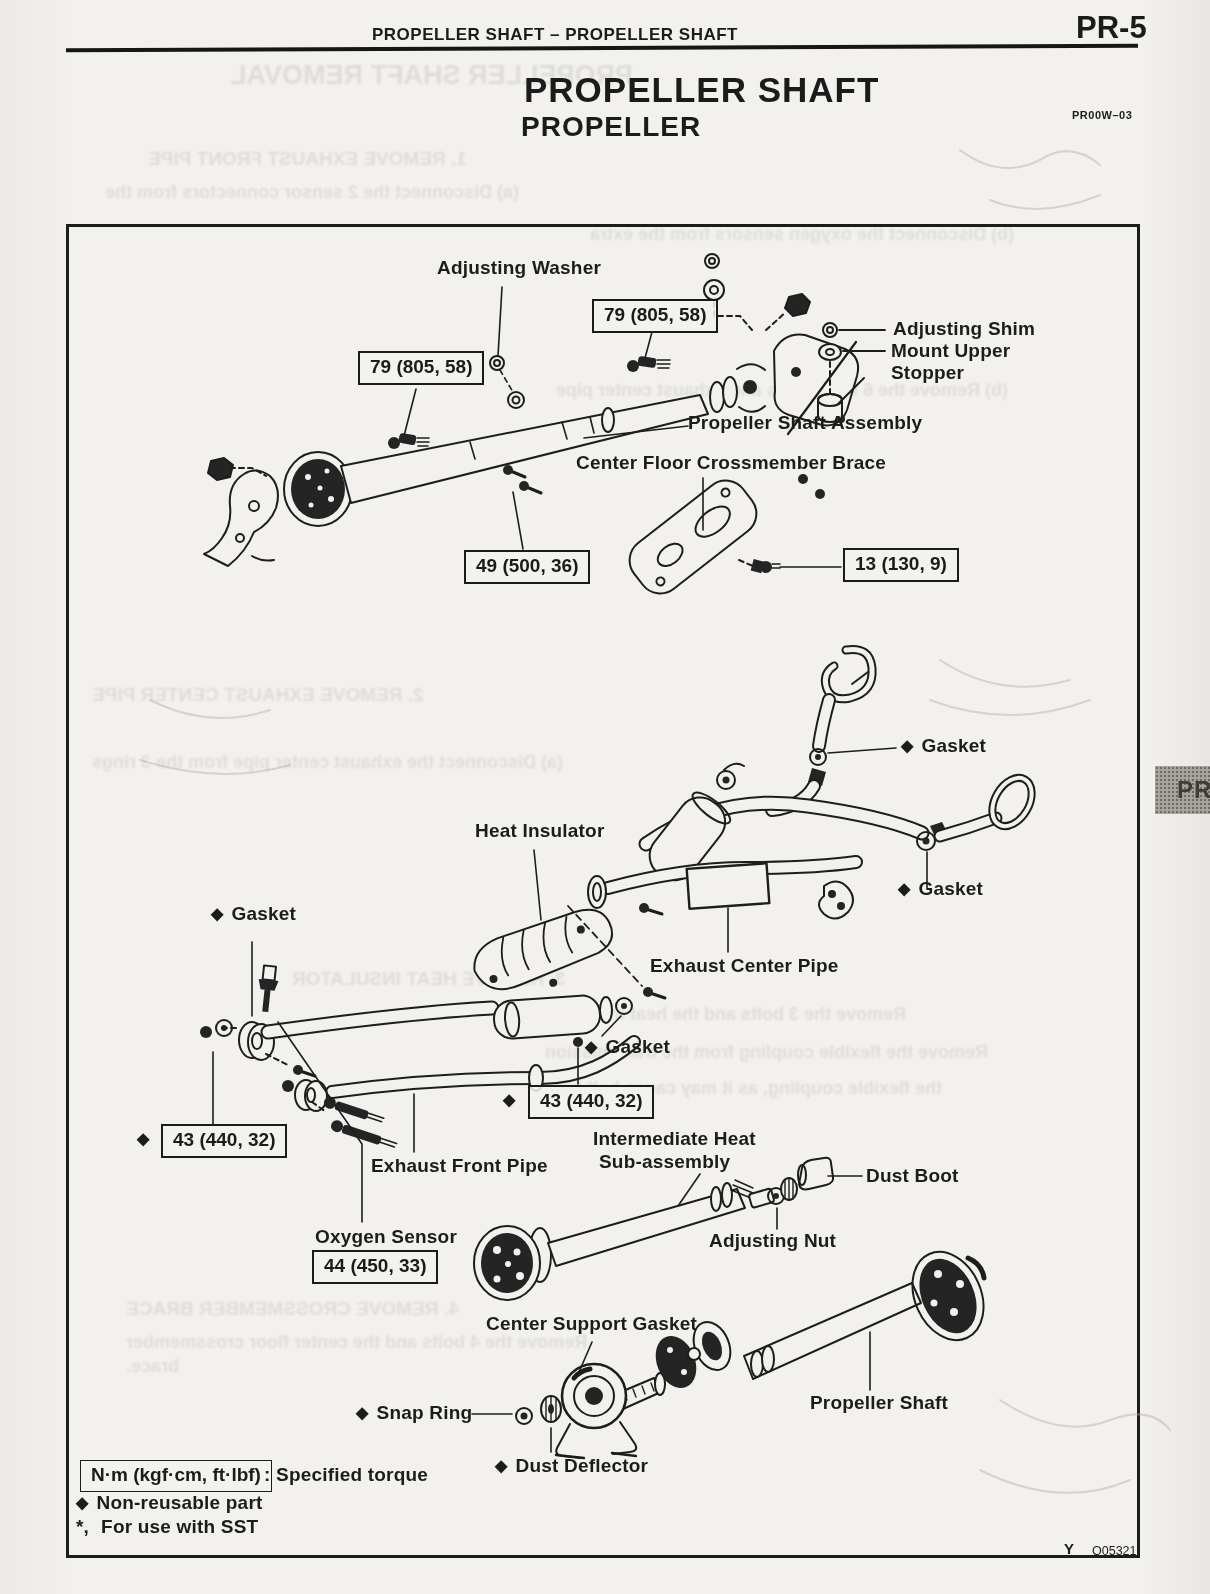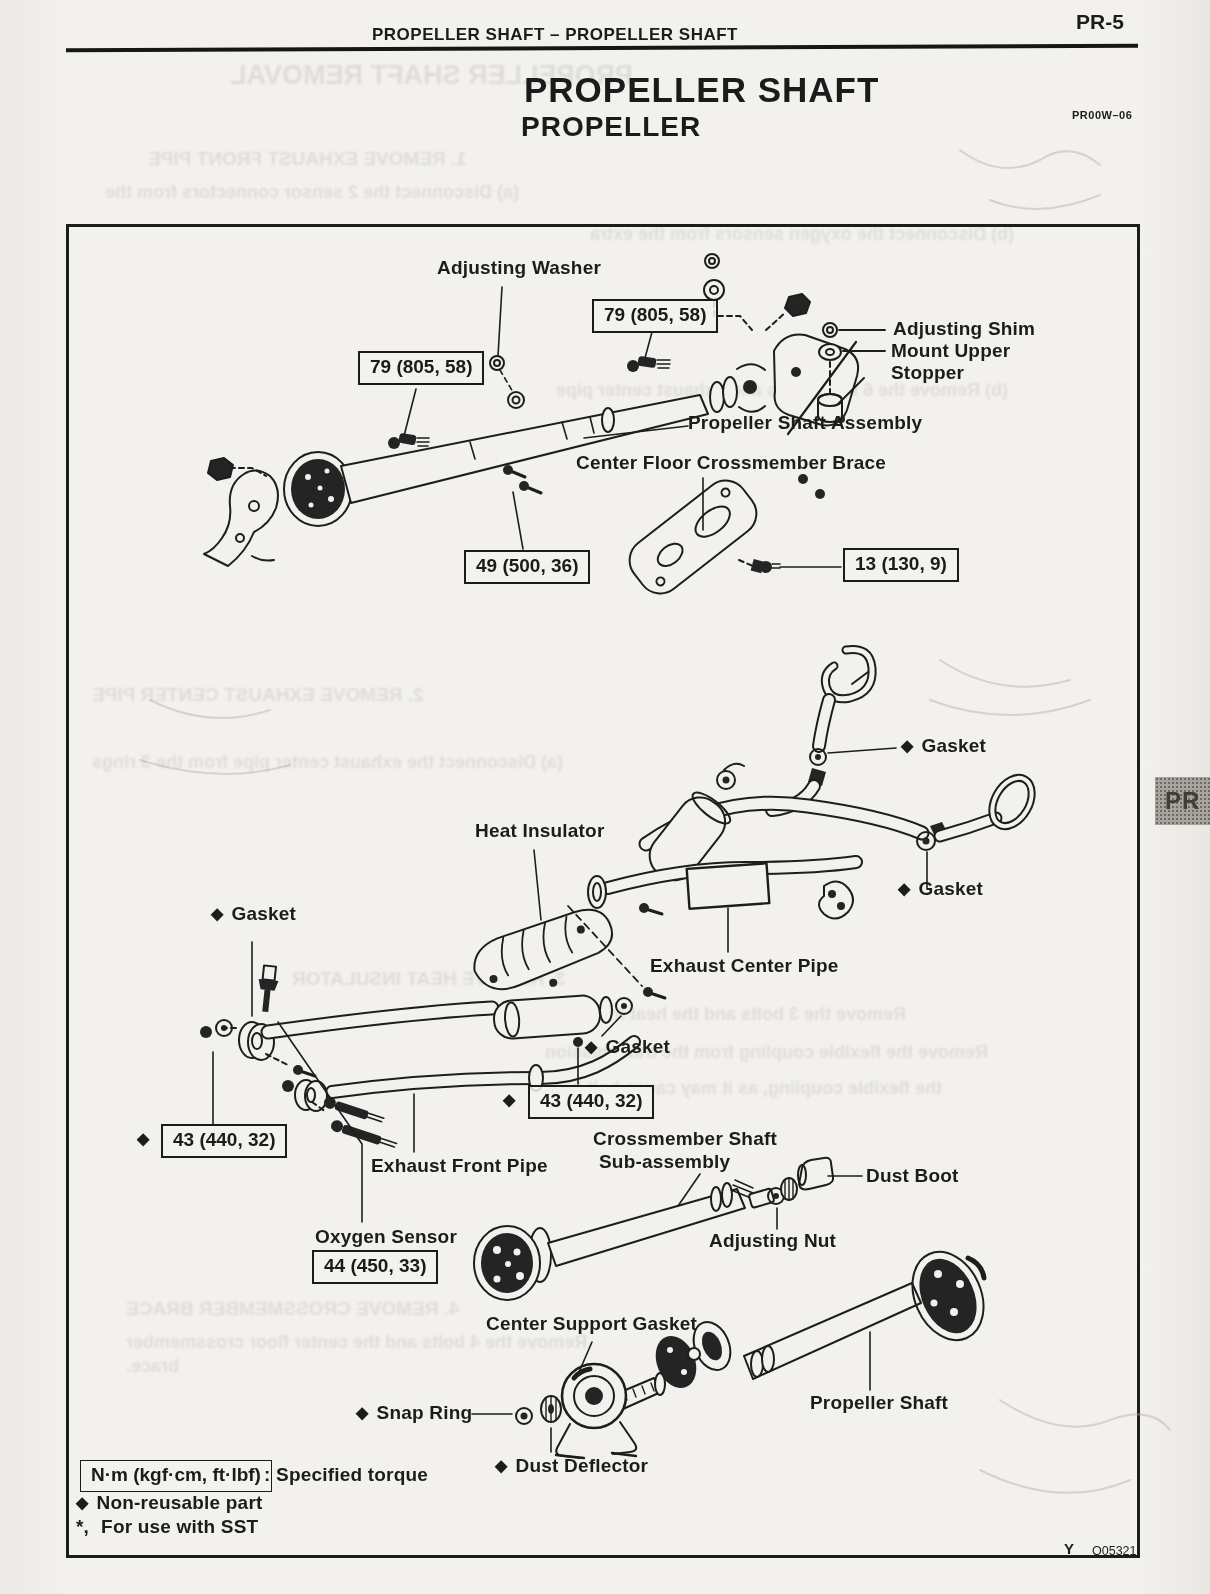--- a/index.html
+++ b/index.html
@@ -16,21 +16,21 @@
   .hdr{position:absolute;white-space:nowrap;font-size:17px;font-weight:700;letter-spacing:.5px;z-index:6;}
   .rule{position:absolute;background:#161616;z-index:5;}
   .frame{position:absolute;left:66px;top:224px;width:1074px;height:1334px;border:3px solid #1c1c1c;
          box-sizing:border-box;z-index:2;}
   .ghost{position:absolute;white-space:nowrap;transform:scaleX(-1);color:#6f6b63;opacity:.15;
          filter:blur(1.1px);font-weight:700;z-index:1;}
   svg.art{position:absolute;left:0;top:0;z-index:3;}
   .tab{position:absolute;left:1155px;top:766px;width:55px;height:48px;z-index:6;
        background-color:#a8a49d;
        background-image:radial-gradient(#6e6a64 1px, rgba(0,0,0,0) 1.3px);background-size:4px 4px;
-       color:#3f3d3a;font-size:24px;font-weight:700;letter-spacing:1px;line-height:48px;padding-left:10px;box-sizing:border-box;margin-top:11px;}
+       color:#3f3d3a;font-size:24px;font-weight:700;letter-spacing:1px;line-height:48px;padding-left:22px;box-sizing:border-box;}
   .ftr{position:absolute;white-space:nowrap;font-weight:700;z-index:6;}
 </style>
 </head>
 <body>
 
 <div class="page">
 
   <div class="ghost" style="left:230px;top:60px;font-size:27px">PROPELLER SHAFT REMOVAL</div>
   <div class="ghost" style="left:148px;top:148px;font-size:19px">1.  REMOVE EXHAUST FRONT PIPE</div>
   <div class="ghost" style="left:105px;top:182px;font-size:18px">(a)  Disconnect the 2 sensor connectors from the</div>
@@ -40,25 +40,25 @@
   <div class="ghost" style="left:92px;top:752px;font-size:18px">(a)  Disconnect the exhaust center pipe from the 3 rings</div>
   <div class="ghost" style="left:292px;top:968px;font-size:19px">3.  REMOVE HEAT INSULATOR</div>
   <div class="ghost" style="left:545px;top:1004px;font-size:18px">Remove the 3 bolts and the heat insulator.</div>
   <div class="ghost" style="left:545px;top:1042px;font-size:18px">Remove the flexible coupling from the transmission</div>
   <div class="ghost" style="left:545px;top:1078px;font-size:18px">the flexible coupling, as it may cause bolt hole</div>
   <div class="ghost" style="left:126px;top:1298px;font-size:19px">4.  REMOVE CROSSMEMBER BRACE</div>
   <div class="ghost" style="left:126px;top:1332px;font-size:18px">Remove the 4 bolts and the center floor crossmember</div>
   <div class="ghost" style="left:126px;top:1356px;font-size:18px">brace.</div>
 
   <div class="hdr" style="left:372px;top:25px">PROPELLER SHAFT – PROPELLER SHAFT</div>
-  <div class="abs" style="left:1076px;top:10px;font-size:21px;font-weight:700;z-index:6">PR-5</div>
+  <div class="abs" style="left:1076px;top:10px;font-size:31px;font-weight:700;z-index:6">PR-5</div>
   <div class="rule" style="left:66px;top:46px;width:1072px;height:4px;transform:rotate(-0.25deg)"></div>
   <div class="abs" style="left:524px;top:70px;font-size:35px;font-weight:700;letter-spacing:1px;z-index:6">PROPELLER SHAFT</div>
   <div class="abs" style="left:521px;top:111px;font-size:28px;font-weight:700;letter-spacing:1px;z-index:6">PROPELLER</div>
-  <div class="abs" style="left:1072px;top:109px;font-size:11px;font-weight:700;letter-spacing:.5px;z-index:6">PR00W–06</div>
+  <div class="abs" style="left:1072px;top:109px;font-size:11px;font-weight:700;letter-spacing:.5px;z-index:6">PR00W–03</div>
 
   <div class="frame"></div>
 
   <div class="tab">PR</div>
 
   <svg class="art" width="1210" height="1594" viewBox="0 0 1210 1594" aria-hidden="true">
    <g stroke="#1d1d1d" stroke-width="2" fill="none" stroke-linecap="round" stroke-linejoin="round">
 
     <g stroke="#b3aea5" opacity=".45" stroke-width="2">
       <path d="M960,150 q40,30 80,10 q30,-20 60,5 M990,200 q50,20 110,-5"></path>
@@ -338,21 +338,21 @@
   <div class="lbl" style="left:576px;top:452px">Center Floor Crossmember Brace</div>
 
   <div class="lbl" style="left:901px;top:735px"><span class="dia">◆</span><span>Gasket</span></div>
   <div class="lbl" style="left:898px;top:878px"><span class="dia">◆</span><span>Gasket</span></div>
   <div class="lbl" style="left:211px;top:903px"><span class="dia">◆</span><span>Gasket</span></div>
   <div class="lbl" style="left:585px;top:1036px"><span class="dia">◆</span><span>Gasket</span></div>
 
   <div class="lbl" style="left:475px;top:820px">Heat Insulator</div>
   <div class="lbl" style="left:650px;top:955px">Exhaust Center Pipe</div>
   <div class="lbl" style="left:371px;top:1155px">Exhaust Front Pipe</div>
-  <div class="lbl" style="left:593px;top:1128px">Crossmember Shaft</div>
+  <div class="lbl" style="left:593px;top:1128px">Intermediate Heat</div>
   <div class="lbl" style="left:599px;top:1151px">Sub-assembly</div>
   <div class="lbl" style="left:866px;top:1165px">Dust Boot</div>
   <div class="lbl" style="left:315px;top:1226px">Oxygen Sensor</div>
   <div class="lbl" style="left:709px;top:1230px">Adjusting Nut</div>
   <div class="lbl" style="left:486px;top:1313px">Center Support Gasket</div>
   <div class="lbl" style="left:356px;top:1402px"><span class="dia">◆</span><span>Snap Ring</span></div>
   <div class="lbl" style="left:495px;top:1455px"><span class="dia">◆</span><span>Dust Deflector</span></div>
   <div class="lbl" style="left:810px;top:1392px">Propeller Shaft</div>
 
   <div class="tq" style="left:592px;top:299px">79 (805, 58)</div>

